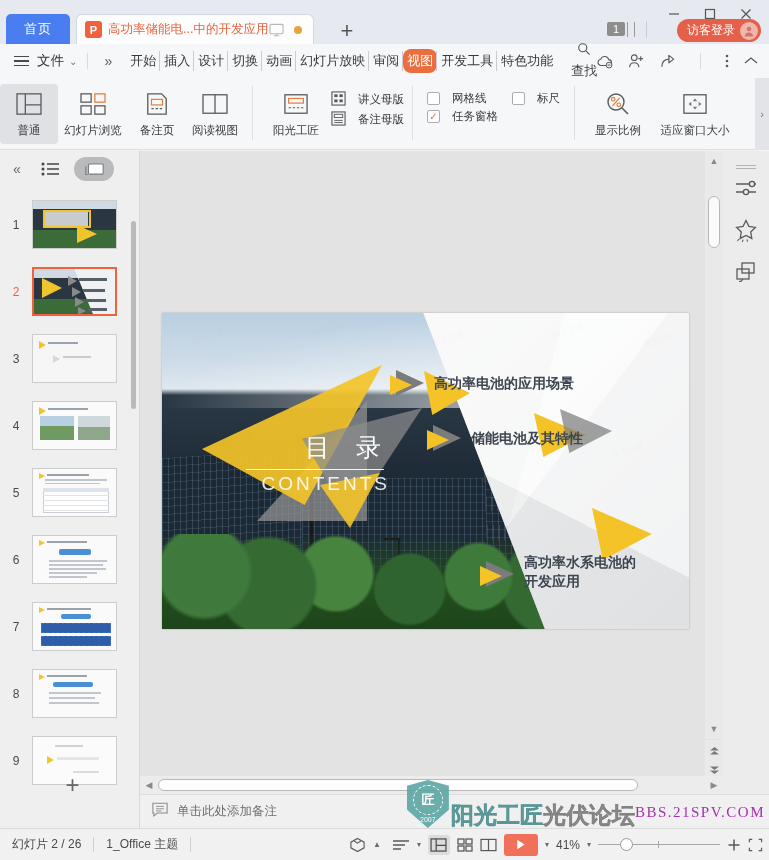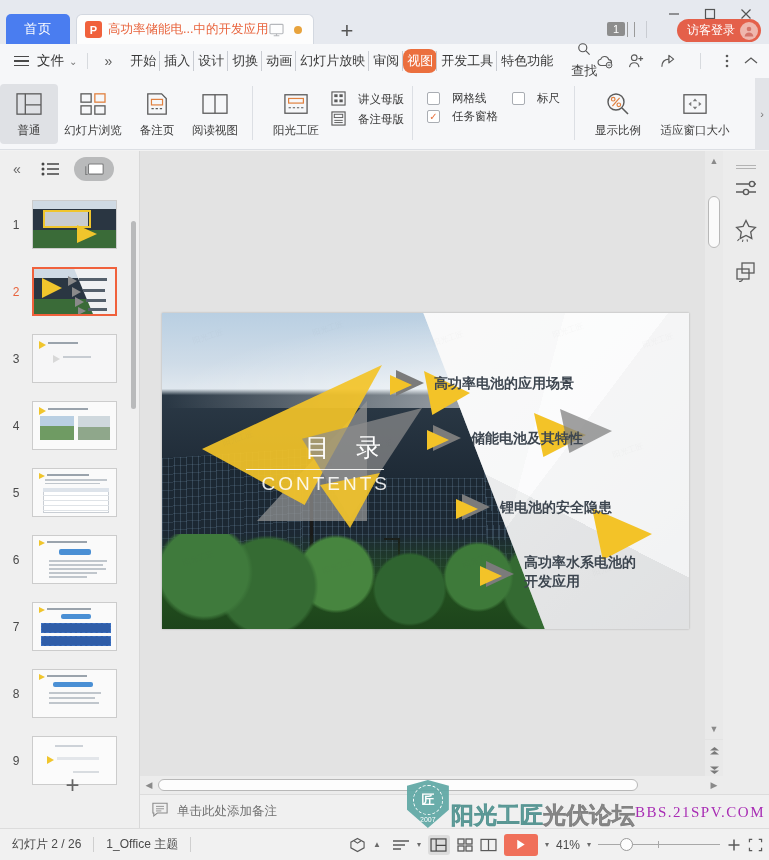--- a/index.html
+++ b/index.html
@@ -750,27 +750,20 @@
             <i class="arrow-yellow"></i>
         </span>
         <span class="toc-text">储能电池及其特性</span>
       </div>
       <div class="toc-item" style="left:228px;top:57px;">
         <span class="arrow-mark">
           <i class="arrow-gray"></i>
             <i class="arrow-yellow"></i>
         </span>
         <span class="toc-text">高功率电池的应用场景</span>
-      </div>
-      <div class="toc-item" style="left:294px;top:181px;">
-        <span class="arrow-mark">
-          <i class="arrow-gray"></i>
-            <i class="arrow-yellow"></i>
-        </span>
-        <span class="toc-text">锂电池的安全隐患</span>
       </div>
       <div class="toc-item" style="left:318px;top:240px;align-items:flex-start;">
         <span class="arrow-mark" style="margin-top:8px;">
           <i class="arrow-gray"></i>
             <i class="arrow-yellow"></i>
         </span>
         <span class="toc-text" style="white-space:pre-line;">高功率水系电池的
 开发应用</span>
       </div>
 

